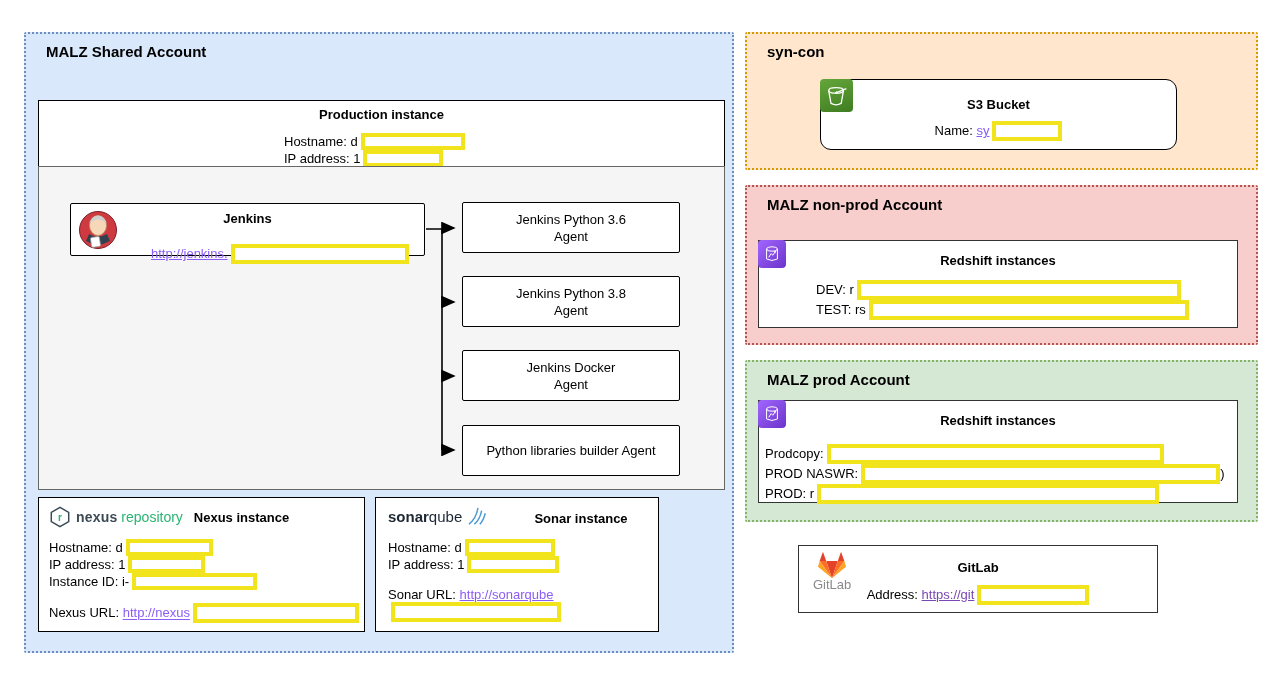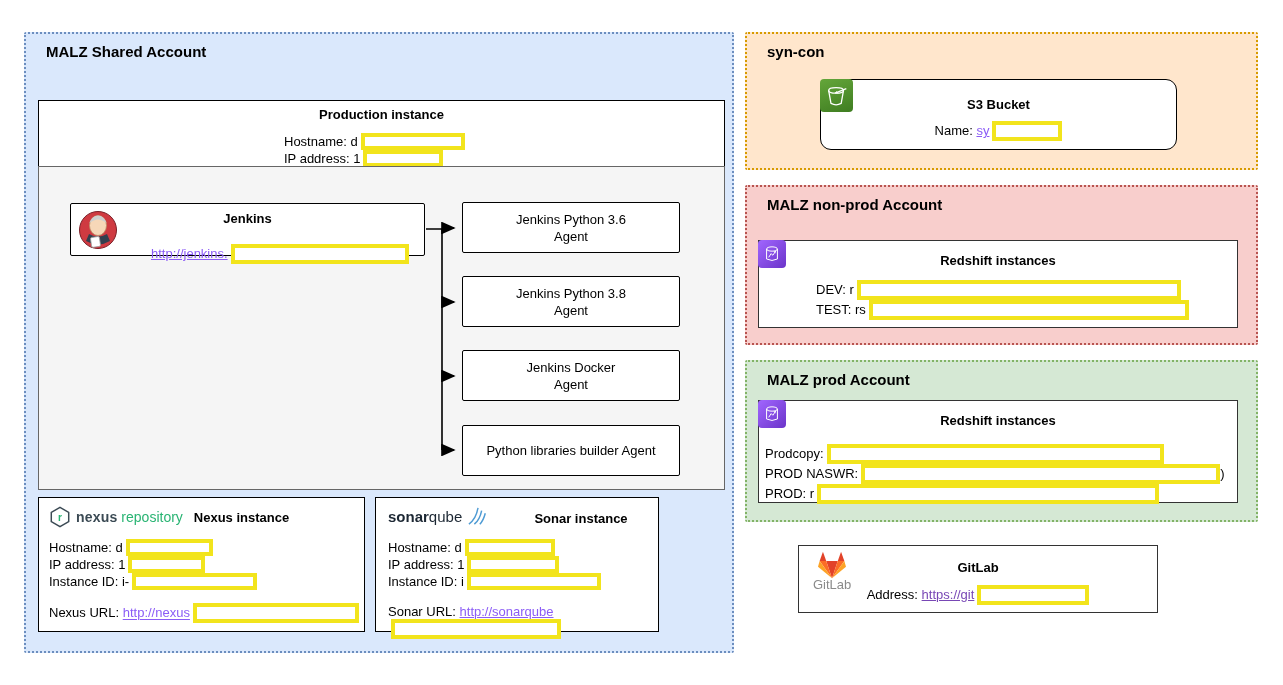--- a/index.html
+++ b/index.html
@@ -127,21 +127,20 @@
       <svg width="22" height="20" viewBox="0 0 24 22">
         <path d="M2 20 Q10 14 12 2" fill="none" stroke="#4e9bd4" stroke-width="1.6"></path>
         <path d="M8 20 Q14 15 16 5" fill="none" stroke="#4e9bd4" stroke-width="1.6"></path>
         <path d="M14 20 Q18 16 20 8" fill="none" stroke="#4e9bd4" stroke-width="1.6"></path>
       </svg>
     </div>
     <div class="node-title abs" style="left:128px;right:0;top:13px;">Sonar instance</div>
     <div class="detail-lines" style="left:12px;">
       <div><span>Hostname: d</span><span class="redact" style="width:90px;"></span></div>
       <div><span>IP address: 1</span><span class="redact" style="width:92px;"></span></div>
-      <div><span>Instance ID: i</span><span class="redact" style="width:134px;"></span></div>
       <div style="margin-top:13px;"><span>Sonar URL:</span> <span class="link">http://sonarqube</span><span class="redact tall" style="width:170px;"></span></div>
     </div>
   </div>
 
   <div class="group g-syncon">
     <div class="group-title">syn-con</div>
   </div>
   <div class="node rounded" style="left:820px;top:79px;width:357px;height:71px;border-radius:11px;">
     <div class="corner-icon s3-icon">
       <svg width="26" height="26" viewBox="0 0 28 28">

